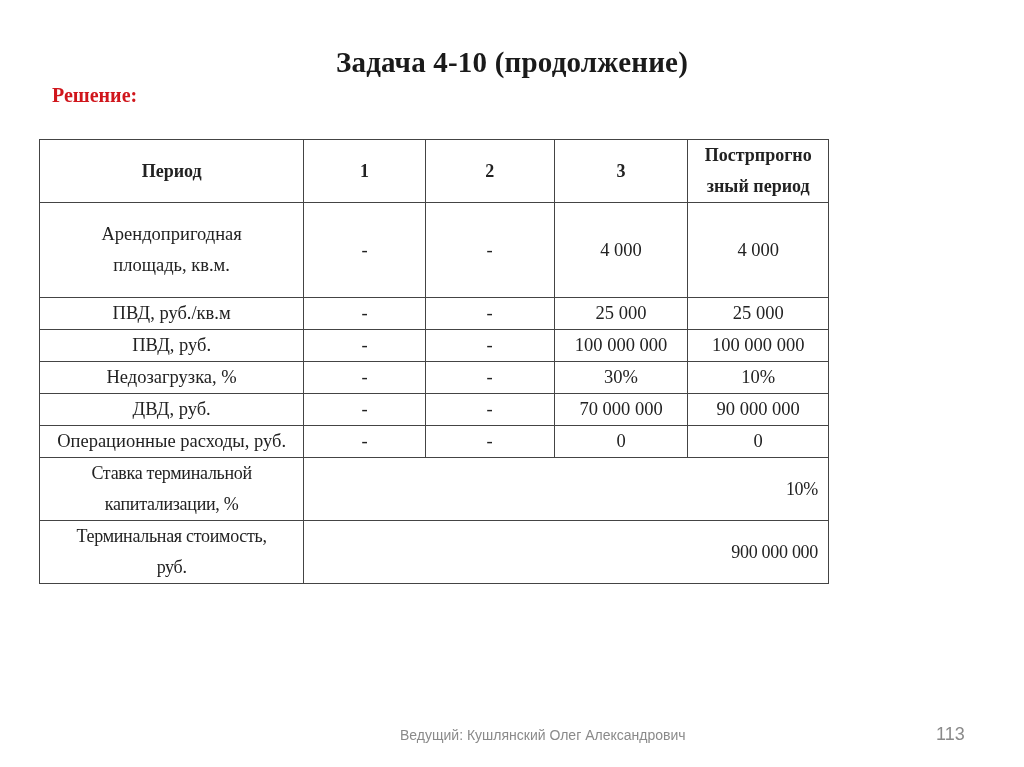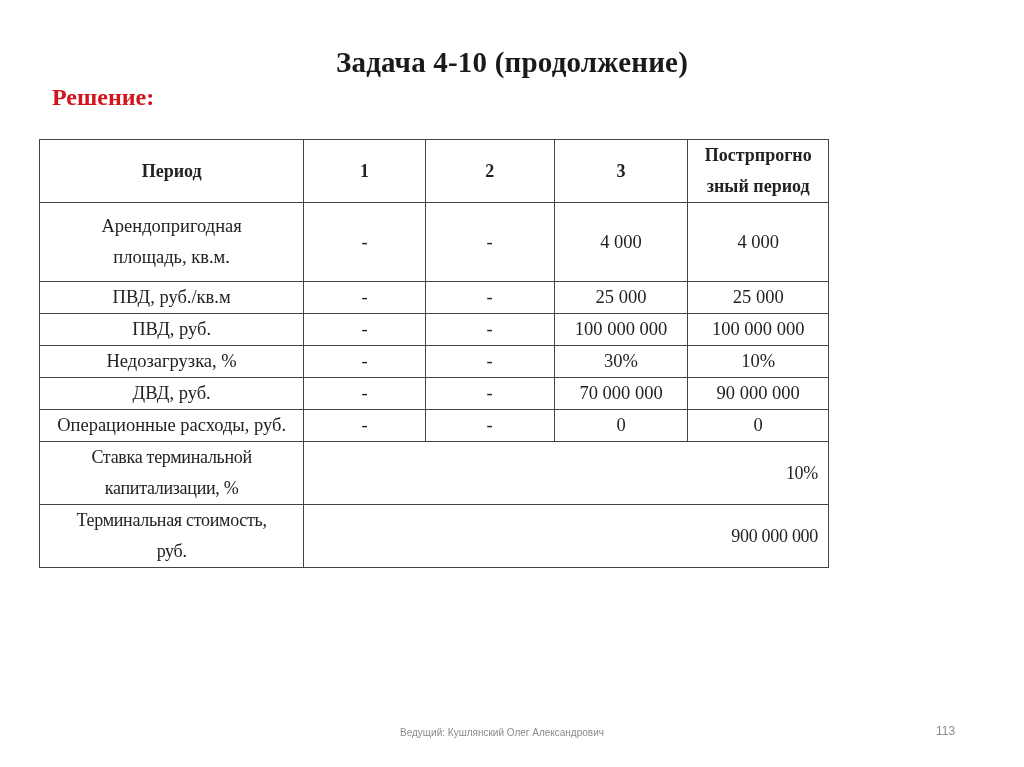--- a/index.html
+++ b/index.html
@@ -6,46 +6,46 @@
     body {
       width: 1024px; height: 767px; background: #ffffff; position: relative;
       overflow: hidden; font-family: "Liberation Serif", "DejaVu Serif", serif; color: #1a1a1a;
     }
     .slide-title {
       position: absolute; top: 46px; left: 0; width: 1024px; text-align: center;
       font-size: 29px; font-weight: bold; color: #1a1a1a; letter-spacing: 0.2px;
     }
     .subtitle {
       position: absolute; top: 84px; left: 52px;
-      font-size: 24px; font-weight: bold; color: #d0161c;
+      font-size: 20px; font-weight: bold; color: #d0161c;
     }
     table.data {
       position: absolute; top: 139px; left: 39px; width: 790px;
       border-collapse: collapse; font-size: 18.5px; color: #222;
     }
     table.data td, table.data th {
       border: 1.5px solid #444; text-align: center; vertical-align: middle;
       padding: 0 4px; line-height: 31px;
     }
     table.data th { font-weight: bold; font-size: 18px; height: 62px; }
     .c0 { width: 270px; }
     .c1 { width: 148px; }
     .c2 { width: 158px; }
     .c3 { width: 156px; }
     .c4 { width: 140px; margin-top: 21px; }
     th.c4 { line-height: 29px; }
     .right { text-align: right !important; padding-right: 10px !important; }
     .condensed { font-size: 18px; letter-spacing: -0.3px; }
     .footer {
       position: absolute; top: 727px; left: 400px;
-      font-family: "Liberation Sans", "DejaVu Sans", sans-serif; font-size: 10px; color: #8a8a8a;
+      font-family: "Liberation Sans", "DejaVu Sans", sans-serif; font-size: 14px; color: #8a8a8a;
     }
     .page-num {
       position: absolute; top: 724px; left: 936px;
-      font-family: "Liberation Sans", "DejaVu Sans", sans-serif; font-size: 12px; color: #8a8a8a;
+      font-family: "Liberation Sans", "DejaVu Sans", sans-serif; font-size: 18px; color: #8a8a8a;
     }
   </style>
 </head>
 <body>
 
 <div class="slide-title">Задача 4-10 (продолжение)</div>
 <div class="subtitle">Решение:</div>
 
 <table class="data">
   <tbody>
@@ -54,21 +54,21 @@
     <th class="c1">1</th>
     <th class="c2">2</th>
     <th class="c3">3</th>
     <th class="c4">
       <span>Пострпрогно</span><br>
       <span>зный период</span>
     </th>
   </tr>
 
   <tr>
-    <td style="padding:8px 40px;">Арендопригодная площадь, кв.м.</td>
+    <td style="padding:16px 40px;">Арендопригодная площадь, кв.м.</td>
     <td>-</td>
     <td>-</td>
     <td>4 000</td>
     <td>4 000</td>
   </tr>
   <tr>
     <td>ПВД, руб./кв.м</td>
     <td>-</td>
     <td>-</td>
     <td>25 000</td>

